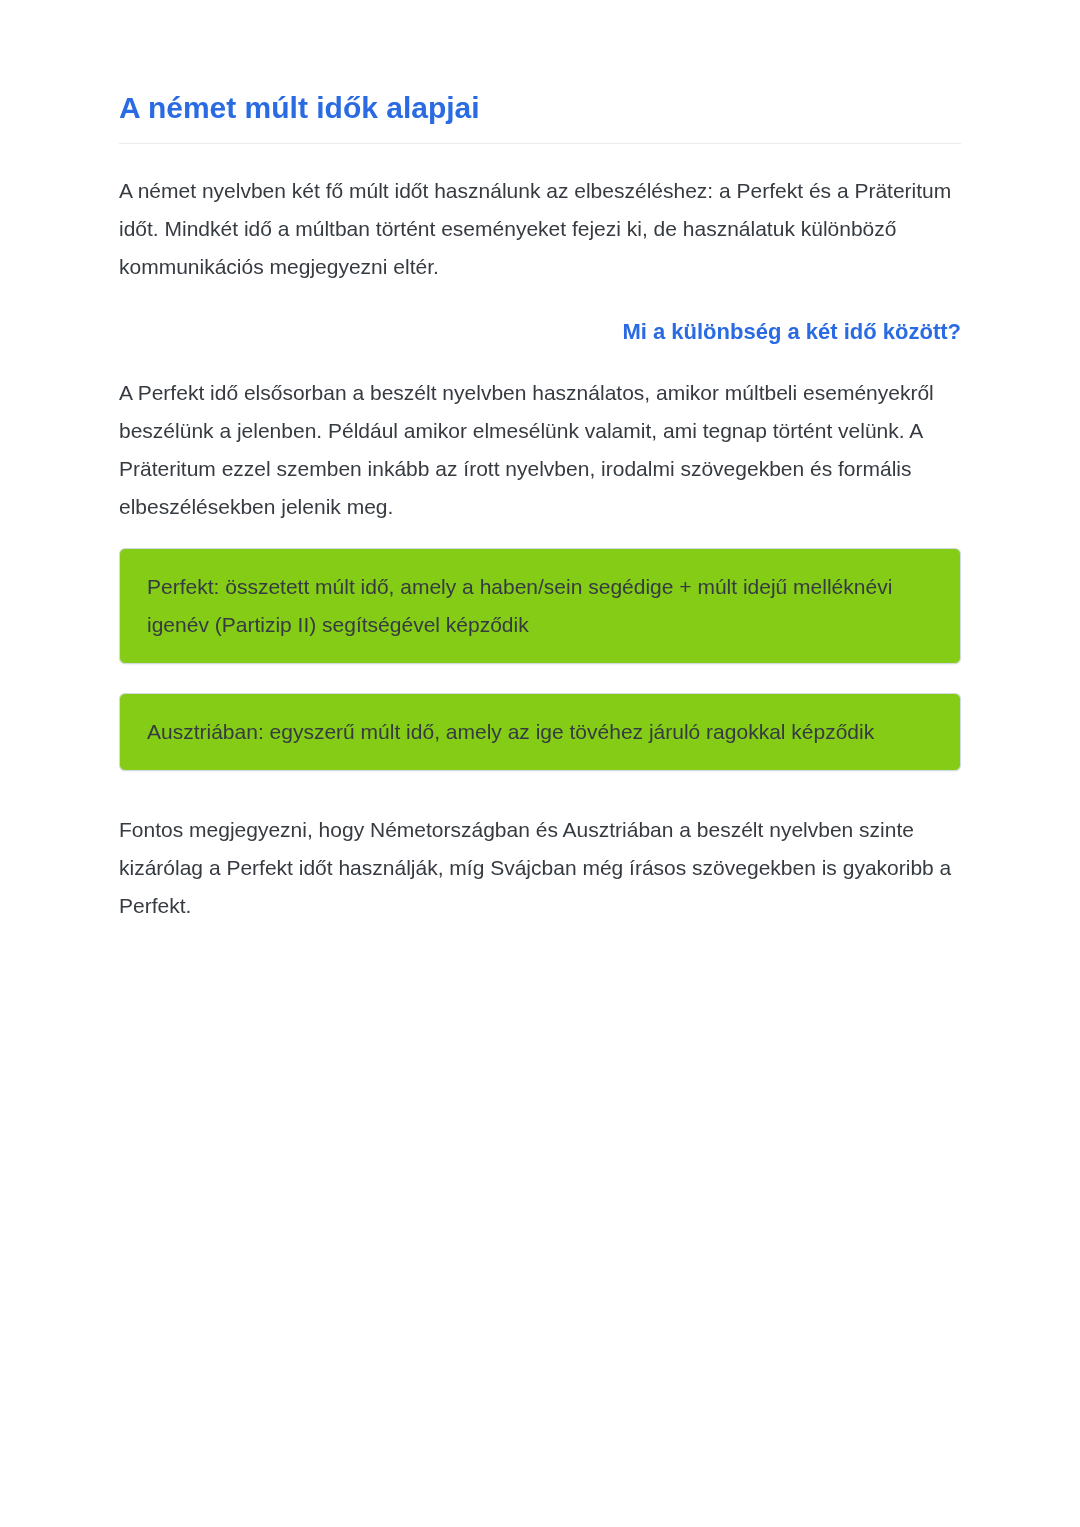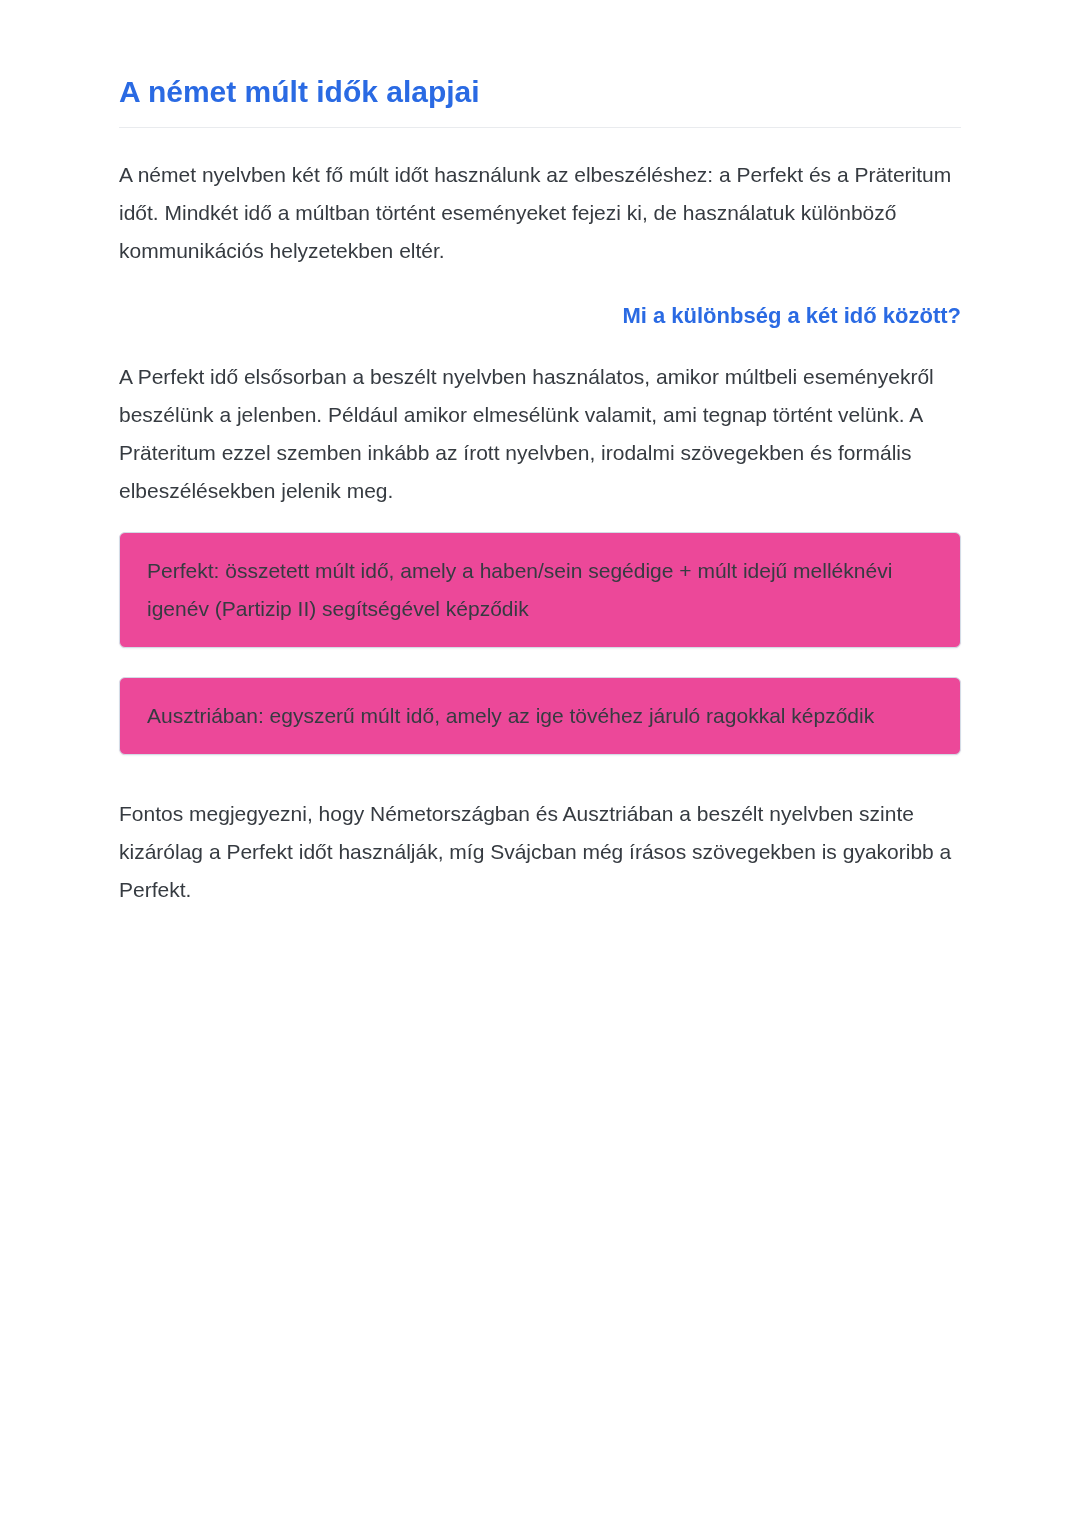--- a/index.html
+++ b/index.html
@@ -17,21 +17,21 @@
   .content {
     width: 842px;
     margin: 0 auto;
     padding-top: 74px;
   }
   h1.page-title {
     font-size: 30px;
     line-height: 36px;
     font-weight: 700;
     color: #2a6ae3;
-    margin: 0 0 17px 0;
+    margin: 16px 0 17px 0;
   }
   hr.title-divider {
     border: none;
     border-top: 1px solid #e9ebee;
     margin: 0;
   }
   p.body-par {
     font-size: 21px;
     line-height: 38px;
     margin: 28px 0 0 0;
@@ -40,21 +40,21 @@
   h2.section-heading {
     font-size: 22px;
     line-height: 29px;
     font-weight: 700;
     color: #2a6ae3;
     margin: 31px 0 0 0;
     text-align: right;
   }
   .callout {
     margin-top: 22px;
-    background: #ec4899;
+    background: #84cc16;
     border: 1px solid #d3dce6;
     border-radius: 6px;
     padding: 19px 27px;
     box-shadow: 0 1px 2px rgba(20, 40, 70, 0.06);
   }
   .callout + .callout {
     margin-top: 29px;
   }
   .callout p {
     font-size: 21px;
@@ -69,21 +69,21 @@
 </head>
 <body>
 
 <div class="page">
   <main class="content">
 
     <h1 class="page-title">A német múlt idők alapjai</h1>
 
     <hr class="title-divider">
 
-    <p class="body-par">A német nyelvben két fő múlt időt használunk az elbeszéléshez: a Perfekt és a Präteritum időt. Mindkét idő a múltban történt eseményeket fejezi ki, de használatuk különböző kommunikációs helyzetekben eltér.</p>
+    <p class="body-par">A német nyelvben két fő múlt időt használunk az elbeszéléshez: a Perfekt és a Präteritum időt. Mindkét idő a múltban történt eseményeket fejezi ki, de használatuk különböző kommunikációs megjegyezni eltér.</p>
 
     <h2 class="section-heading">Mi a különbség a két idő között?</h2>
 
     <p class="body-par">A Perfekt idő elsősorban a beszélt nyelvben használatos, amikor múltbeli eseményekről beszélünk a jelenben. Például amikor elmesélünk valamit, ami tegnap történt velünk. A Präteritum ezzel szemben inkább az írott nyelvben, irodalmi szövegekben és formális elbeszélésekben jelenik meg.</p>
 
     <div class="callout">
       <p>Perfekt: összetett múlt idő, amely a haben/sein segédige + múlt idejű melléknévi igenév (Partizip II) segítségével képződik</p>
     </div>
 
     <div class="callout">

